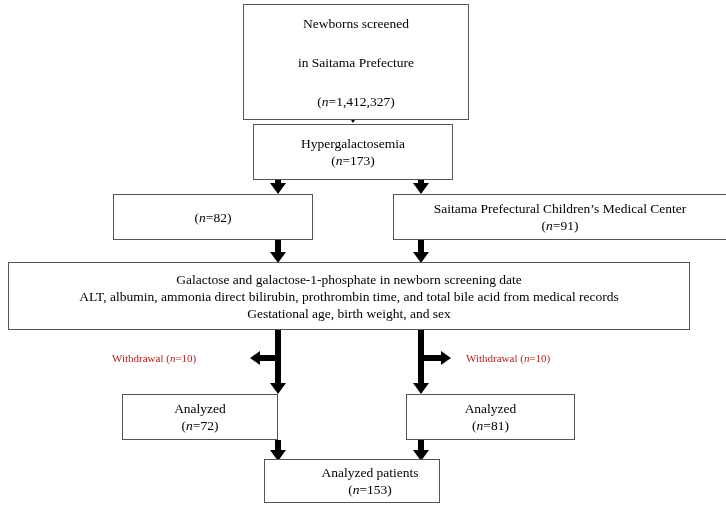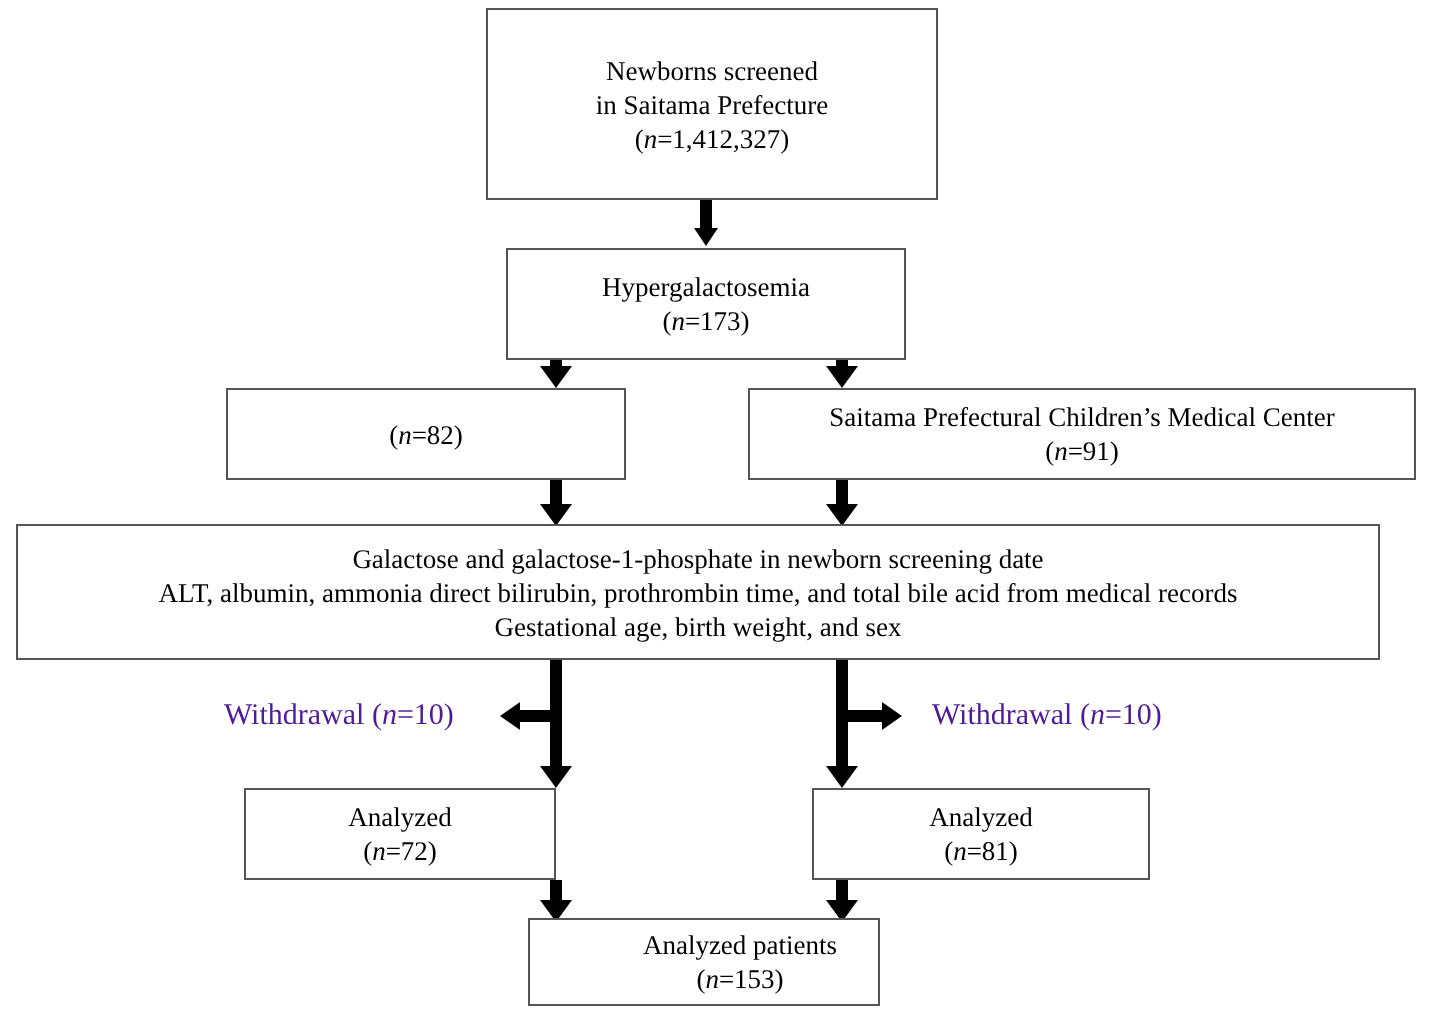--- a/index.html
+++ b/index.html
@@ -26,23 +26,23 @@
     justify-content: center;
     text-align: center;
     color: #000000;
     font-size: 13.5px;
     line-height: 17px;
     z-index: 3;
   }
   .box .line { white-space: nowrap; }
   .side-label {
     position: absolute;
-    font-size: 15px;
+    font-size: 11px;
     line-height: 16px;
-    color: #4c1d95;
+    color: #b91c1c;
     white-space: nowrap;
     z-index: 3;
   }
   .ital { font-style: italic; }
   
   .vline {
     position: absolute;
     background: #000000;
     width: 6px;
     z-index: 1;
@@ -81,21 +81,21 @@
     border-bottom: 7px solid transparent;
     border-left: 10px solid #000000;
     z-index: 2;
   }
 </style>
 </head>
 <body>
 
 <div id="canvas">
 
-  <div class="box" style="left:243px; top:4px; width:226px; height:96px;">
+  <div class="box" style="left:243px; top:4px; width:226px; height:116px;gap:22px;">
     <div class="line">Newborns screened</div>
     <div class="line">in Saitama Prefecture</div>
     <div class="line">(<span class="ital">n</span>=1,412,327)</div>
   </div>
 
   <div class="vline" style="left:350px; top:100px; height:17px;"></div>
   <div class="arrow-down small" style="left:347px; top:114px;"></div>
 
   <div class="box" style="left:253px; top:124px; width:200px; height:56px;">
     <div class="line">Hypergalactosemia</div>
@@ -105,21 +105,21 @@
   <div class="vline" style="left:275px; top:170px; height:16px;"></div>
   <div class="arrow-down" style="left:270px; top:183px;"></div>
 
   <div class="vline" style="left:418px; top:170px; height:16px;"></div>
   <div class="arrow-down" style="left:413px; top:183px;"></div>
 
   <div class="box" style="left:113px; top:194px; width:200px; height:46px;">
     <div class="line">(<span class="ital">n</span>=82)</div>
   </div>
 
-  <div class="box" style="left:374px; top:194px; width:334px; height:46px;">
+  <div class="box" style="left:393px; top:194px; width:334px; height:46px;">
     <div class="line">Saitama Prefectural Children’s Medical Center</div>
     <div class="line">(<span class="ital">n</span>=91)</div>
   </div>
 
   <div class="vline" style="left:275px; top:240px; height:16px;"></div>
   <div class="arrow-down" style="left:270px; top:252px;"></div>
 
   <div class="vline" style="left:418px; top:240px; height:16px;"></div>
   <div class="arrow-down" style="left:413px; top:252px;"></div>
 

